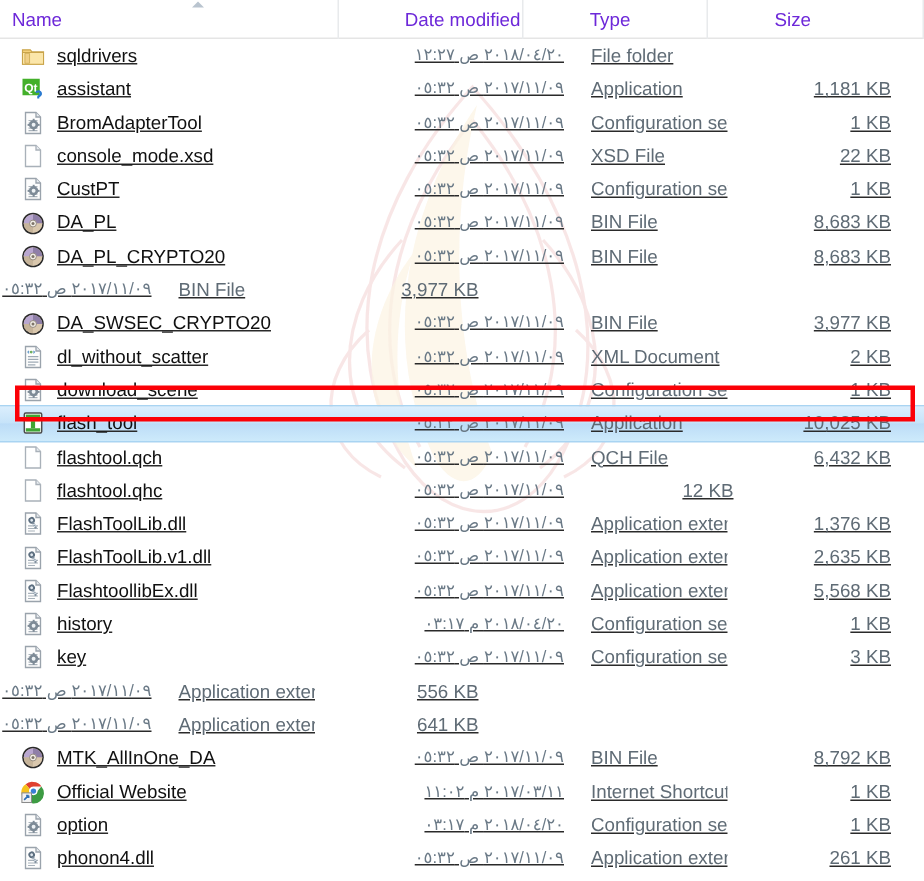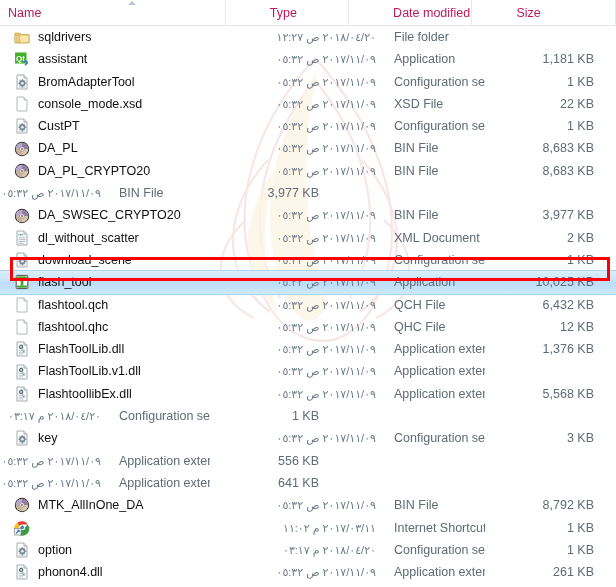--- a/index.html
+++ b/index.html
@@ -44,21 +44,21 @@
   .wm-text span.fill { color: #f7e3b9; }
 
   
   .header {
     position: relative;
     z-index: 3;
     height: 26px;
     background: #ffffff;
     border-bottom: 1px solid #e5e5e5;
     display: flex;
-    color: #be185d;
+    color: #6d28d9;
     font-size: 12.5px;
     gap: 36px;
   }
   .header .col {
     height: 26px;
     line-height: 26px;
     padding-left: 8px;
     border-right: 1px solid #e8eaec;
     position: relative;
     white-space: nowrap;
@@ -82,20 +82,21 @@
     position: relative;
     z-index: 2;
   }
   .row {
     display: flex;
     align-items: center;
     height: 22.3px;
     font-size: 12.5px;
     color: #2a2a2a;
     white-space: nowrap;
+    text-decoration: underline;
   }
   .row.selected {
     background: linear-gradient(to bottom, #dbeefd 0%, #c6e3f9 48%, #bcdcf7 50%, #cdeafb 100%);
     outline: 1px solid #a9d4f2;
     align-items: flex-end;
   }
   .cell {
     height: 22.3px;
     line-height: 22.3px;
     overflow: hidden;
@@ -164,25 +165,25 @@
       <path d="M126 128 C 88 178, 88 238, 128 272 C 112 232, 110 176, 126 128 Z"></path>
     </g>
   </svg>
 
 
   <div class="header">
     <div class="col col-name">
       <span>Name</span>
       <span class="sortmark"></span>
     </div>
+    <div class="col col-date">
+      <span>Date modified</span>
+    </div>
     <div class="col col-type">
       <span>Type</span>
-    </div>
-    <div class="col col-date">
-      <span>Date modified</span>
     </div>
     <div class="col col-size">
       <span>Size</span>
     </div>
   </div>
 
   <div class="list" id="file-list">
       <div class="row">
         <div class="cell c-name">
           <span>
@@ -429,21 +430,20 @@
         <div class="cell c-name">
           <span>
             <svg class="ic" viewBox="0 0 16 16">
         <path d="M3 1h7l3 3v11H3z" fill="#ffffff" stroke="#a9b1b9" stroke-width=".9"></path>
         <path d="M10 1v3h3" fill="#e9edf1" stroke="#a9b1b9" stroke-width=".9"></path>
       </svg>
           </span>
           <span class="label">flashtool.qhc</span>
         </div>
         <div class="cell c-date">٢٠١٧/١١/٠٩ ص ٠٥:٣٢</div>
-        <div class="cell c-type">QHC File</div>
         <div class="cell c-size">12 KB</div>
       </div>
       <div class="row">
         <div class="cell c-name">
           <span>
             <svg class="ic" viewBox="0 0 16 16">
         <path d="M3 1h7l3 3v11H3z" fill="#fdfdfd" stroke="#9aa3ac" stroke-width=".9"></path>
         <path d="M10 1v3h3" fill="#e7ebef" stroke="#9aa3ac" stroke-width=".9"></path>
         <g stroke="#a7b1ba" stroke-width=".75">
           <path d="M4.7 9.6h6.6M4.7 11.3h6.6M4.7 13h4.6"></path>
@@ -478,20 +478,21 @@
           <rect x="3.5" y="4.2" width="1.5" height="4.4" fill="#7f8e9c"></rect>
           <rect x="3.5" y="5.4" width="1.5" height=".7" fill="#dfe7ee"></rect>
           <rect x="3.5" y="6.7" width="1.5" height=".7" fill="#dfe7ee"></rect>
         </g>
       </svg>
           </span>
           <span class="label">FlashToolLib.v1.dll</span>
         </div>
         <div class="cell c-date">٢٠١٧/١١/٠٩ ص ٠٥:٣٢</div>
         <div class="cell c-type">Application extens...</div>
+        <div class="cell c-size">2,635 KB</div>
       </div>
       <div class="row">
         <div class="cell c-name">
           <span>
             <svg class="ic" viewBox="0 0 16 16">
         <path d="M3 1h7l3 3v11H3z" fill="#fdfdfd" stroke="#9aa3ac" stroke-width=".9"></path>
         <path d="M10 1v3h3" fill="#e7ebef" stroke="#9aa3ac" stroke-width=".9"></path>
         <g stroke="#a7b1ba" stroke-width=".75">
           <path d="M4.7 9.6h6.6M4.7 11.3h6.6M4.7 13h4.6"></path>
         </g>
@@ -502,25 +503,20 @@
           <rect x="3.5" y="5.4" width="1.5" height=".7" fill="#dfe7ee"></rect>
           <rect x="3.5" y="6.7" width="1.5" height=".7" fill="#dfe7ee"></rect>
         </g>
       </svg>
           </span>
           <span class="label">FlashtoollibEx.dll</span>
         </div>
         <div class="cell c-date">٢٠١٧/١١/٠٩ ص ٠٥:٣٢</div>
         <div class="cell c-type">Application extens...</div>
         <div class="cell c-size">5,568 KB</div>
-      </div>
-      <div class="row">
-        <div class="cell c-date">٢٠١٨/٠٤/٢٠ م ٠٣:١٧</div>
-        <div class="cell c-type">Configuration sett...</div>
-        <div class="cell c-size">1 KB</div>
       </div>
       <div class="row">
         <div class="cell c-name">
           <span>
             <svg class="ic" viewBox="0 0 16 16">
         <path d="M3 1h7l3 3v11H3z" fill="#fdfdfd" stroke="#9aa3ac" stroke-width=".9"></path>
         <path d="M10 1v3h3" fill="#e7ebef" stroke="#9aa3ac" stroke-width=".9"></path>
         <g stroke="#aab3bb" stroke-width=".75">
           <path d="M5 6.3h6M5 8h6M5 9.7h6M5 11.4h6M5 13.1h6"></path>
         </g>
@@ -529,73 +525,24 @@
           <circle cx="3" cy="3" r="1.3" fill="#eef2f5"></circle>
           <g fill="#7e8b97">
             <rect x="2.4" y="-1" width="1.3" height="1.8"></rect>
             <rect x="2.4" y="5.2" width="1.3" height="1.8"></rect>
             <rect x="-1" y="2.4" width="1.8" height="1.3"></rect>
             <rect x="5.2" y="2.4" width="1.8" height="1.3"></rect>
           </g>
         </g>
       </svg>
           </span>
-          <span class="label">key</span>
-        </div>
-        <div class="cell c-date">٢٠١٧/١١/٠٩ ص ٠٥:٣٢</div>
+          <span class="label">history</span>
+        </div>
+        <div class="cell c-date">٢٠١٨/٠٤/٢٠ م ٠٣:١٧</div>
         <div class="cell c-type">Configuration sett...</div>
-        <div class="cell c-size">3 KB</div>
-      </div>
-      <div class="row">
-        <div class="cell c-date">٢٠١٧/١١/٠٩ ص ٠٥:٣٢</div>
-        <div class="cell c-type">Application extens...</div>
-        <div class="cell c-size">556 KB</div>
-      </div>
-      <div class="row">
-        <div class="cell c-date">٢٠١٧/١١/٠٩ ص ٠٥:٣٢</div>
-        <div class="cell c-type">Application extens...</div>
-        <div class="cell c-size">641 KB</div>
-      </div>
-      <div class="row">
-        <div class="cell c-name">
-          <span>
-            <svg class="ic" viewBox="0 0 16 16">
-        <circle cx="8" cy="8" r="7.2" fill="#2a2a2a"></circle>
-        <circle cx="8" cy="8" r="6.2" fill="#cdb9a2"></circle>
-        <path d="M8 1.8a6.2 6.2 0 0 1 6.2 6.2H8z" fill="#8f7fa8"></path>
-        <path d="M1.8 8A6.2 6.2 0 0 1 8 1.8V8z" fill="#b9a7d0"></path>
-        <path d="M8 8h6.2A6.2 6.2 0 0 1 8 14.2z" fill="#d9c7ad"></path>
-        <path d="M1.8 8H8v6.2A6.2 6.2 0 0 1 1.8 8z" fill="#c6b49a"></path>
-        <circle cx="8" cy="8" r="2.3" fill="#f2eee7" stroke="#8d8377" stroke-width=".6"></circle>
-        <circle cx="8" cy="8" r="1.0" fill="#7d7468"></circle>
-      </svg>
-          </span>
-          <span class="label">MTK_AllInOne_DA</span>
-        </div>
-        <div class="cell c-date">٢٠١٧/١١/٠٩ ص ٠٥:٣٢</div>
-        <div class="cell c-type">BIN File</div>
-        <div class="cell c-size">8,792 KB</div>
-      </div>
-      <div class="row">
-        <div class="cell c-name">
-          <span>
-            <svg class="ic" viewBox="0 0 16 16">
-        <circle cx="8.3" cy="7.4" r="6.1" fill="#f7f7f7"></circle>
-        <path d="M8.3 1.3a6.1 6.1 0 0 1 5.3 3.1H8.3a3 3 0 0 0-2.6 1.5L3.1 2.9A6.1 6.1 0 0 1 8.3 1.3z" fill="#e04030"></path>
-        <path d="M3.1 2.9l2.6 3a3 3 0 0 0 .2 3.1l-2.6 4.4A6.1 6.1 0 0 1 3.1 2.9z" fill="#f5c21b"></path>
-        <path d="M13.6 4.4a6.1 6.1 0 0 1-10.3 9l2.6-4.4a3 3 0 0 0 5.1-1.6z" fill="#3d9b43"></path>
-        <circle cx="8.3" cy="7.4" r="2.7" fill="#ffffff"></circle>
-        <circle cx="8.3" cy="7.4" r="1.8" fill="#3a7fd5"></circle>
-        <rect x="0.6" y="8.6" width="6.4" height="6.4" fill="#f2f2f2" stroke="#8a8a8a" stroke-width=".7"></rect>
-        <path d="M2.1 13.3l3-3M5.1 10.3H3.4M5.1 10.3v1.7" stroke="#2f6fb5" stroke-width="1.1" fill="none"></path>
-      </svg>
-          </span>
-        </div>
-        <div class="cell c-date">٢٠١٧/٠٣/١١ م ١١:٠٢</div>
-        <div class="cell c-type">Internet Shortcut</div>
         <div class="cell c-size">1 KB</div>
       </div>
       <div class="row">
         <div class="cell c-name">
           <span>
             <svg class="ic" viewBox="0 0 16 16">
         <path d="M3 1h7l3 3v11H3z" fill="#fdfdfd" stroke="#9aa3ac" stroke-width=".9"></path>
         <path d="M10 1v3h3" fill="#e7ebef" stroke="#9aa3ac" stroke-width=".9"></path>
         <g stroke="#aab3bb" stroke-width=".75">
           <path d="M5 6.3h6M5 8h6M5 9.7h6M5 11.4h6M5 13.1h6"></path>
@@ -605,20 +552,97 @@
           <circle cx="3" cy="3" r="1.3" fill="#eef2f5"></circle>
           <g fill="#7e8b97">
             <rect x="2.4" y="-1" width="1.3" height="1.8"></rect>
             <rect x="2.4" y="5.2" width="1.3" height="1.8"></rect>
             <rect x="-1" y="2.4" width="1.8" height="1.3"></rect>
             <rect x="5.2" y="2.4" width="1.8" height="1.3"></rect>
           </g>
         </g>
       </svg>
           </span>
+          <span class="label">key</span>
+        </div>
+        <div class="cell c-date">٢٠١٧/١١/٠٩ ص ٠٥:٣٢</div>
+        <div class="cell c-type">Configuration sett...</div>
+        <div class="cell c-size">3 KB</div>
+      </div>
+      <div class="row">
+        <div class="cell c-date">٢٠١٧/١١/٠٩ ص ٠٥:٣٢</div>
+        <div class="cell c-type">Application extens...</div>
+        <div class="cell c-size">556 KB</div>
+      </div>
+      <div class="row">
+        <div class="cell c-date">٢٠١٧/١١/٠٩ ص ٠٥:٣٢</div>
+        <div class="cell c-type">Application extens...</div>
+        <div class="cell c-size">641 KB</div>
+      </div>
+      <div class="row">
+        <div class="cell c-name">
+          <span>
+            <svg class="ic" viewBox="0 0 16 16">
+        <circle cx="8" cy="8" r="7.2" fill="#2a2a2a"></circle>
+        <circle cx="8" cy="8" r="6.2" fill="#cdb9a2"></circle>
+        <path d="M8 1.8a6.2 6.2 0 0 1 6.2 6.2H8z" fill="#8f7fa8"></path>
+        <path d="M1.8 8A6.2 6.2 0 0 1 8 1.8V8z" fill="#b9a7d0"></path>
+        <path d="M8 8h6.2A6.2 6.2 0 0 1 8 14.2z" fill="#d9c7ad"></path>
+        <path d="M1.8 8H8v6.2A6.2 6.2 0 0 1 1.8 8z" fill="#c6b49a"></path>
+        <circle cx="8" cy="8" r="2.3" fill="#f2eee7" stroke="#8d8377" stroke-width=".6"></circle>
+        <circle cx="8" cy="8" r="1.0" fill="#7d7468"></circle>
+      </svg>
+          </span>
+          <span class="label">MTK_AllInOne_DA</span>
+        </div>
+        <div class="cell c-date">٢٠١٧/١١/٠٩ ص ٠٥:٣٢</div>
+        <div class="cell c-type">BIN File</div>
+        <div class="cell c-size">8,792 KB</div>
+      </div>
+      <div class="row">
+        <div class="cell c-name">
+          <span>
+            <svg class="ic" viewBox="0 0 16 16">
+        <circle cx="8.3" cy="7.4" r="6.1" fill="#f7f7f7"></circle>
+        <path d="M8.3 1.3a6.1 6.1 0 0 1 5.3 3.1H8.3a3 3 0 0 0-2.6 1.5L3.1 2.9A6.1 6.1 0 0 1 8.3 1.3z" fill="#e04030"></path>
+        <path d="M3.1 2.9l2.6 3a3 3 0 0 0 .2 3.1l-2.6 4.4A6.1 6.1 0 0 1 3.1 2.9z" fill="#f5c21b"></path>
+        <path d="M13.6 4.4a6.1 6.1 0 0 1-10.3 9l2.6-4.4a3 3 0 0 0 5.1-1.6z" fill="#3d9b43"></path>
+        <circle cx="8.3" cy="7.4" r="2.7" fill="#ffffff"></circle>
+        <circle cx="8.3" cy="7.4" r="1.8" fill="#3a7fd5"></circle>
+        <rect x="0.6" y="8.6" width="6.4" height="6.4" fill="#f2f2f2" stroke="#8a8a8a" stroke-width=".7"></rect>
+        <path d="M2.1 13.3l3-3M5.1 10.3H3.4M5.1 10.3v1.7" stroke="#2f6fb5" stroke-width="1.1" fill="none"></path>
+      </svg>
+          </span>
+          <span class="label">Official Website</span>
+        </div>
+        <div class="cell c-date">٢٠١٧/٠٣/١١ م ١١:٠٢</div>
+        <div class="cell c-type">Internet Shortcut</div>
+        <div class="cell c-size">1 KB</div>
+      </div>
+      <div class="row">
+        <div class="cell c-name">
+          <span>
+            <svg class="ic" viewBox="0 0 16 16">
+        <path d="M3 1h7l3 3v11H3z" fill="#fdfdfd" stroke="#9aa3ac" stroke-width=".9"></path>
+        <path d="M10 1v3h3" fill="#e7ebef" stroke="#9aa3ac" stroke-width=".9"></path>
+        <g stroke="#aab3bb" stroke-width=".75">
+          <path d="M5 6.3h6M5 8h6M5 9.7h6M5 11.4h6M5 13.1h6"></path>
+        </g>
+        <g transform="translate(5.4,6.2)">
+          <circle cx="3" cy="3" r="3.1" fill="#7e8b97"></circle>
+          <circle cx="3" cy="3" r="1.3" fill="#eef2f5"></circle>
+          <g fill="#7e8b97">
+            <rect x="2.4" y="-1" width="1.3" height="1.8"></rect>
+            <rect x="2.4" y="5.2" width="1.3" height="1.8"></rect>
+            <rect x="-1" y="2.4" width="1.8" height="1.3"></rect>
+            <rect x="5.2" y="2.4" width="1.8" height="1.3"></rect>
+          </g>
+        </g>
+      </svg>
+          </span>
           <span class="label">option</span>
         </div>
         <div class="cell c-date">٢٠١٨/٠٤/٢٠ م ٠٣:١٧</div>
         <div class="cell c-type">Configuration sett...</div>
         <div class="cell c-size">1 KB</div>
       </div>
       <div class="row">
         <div class="cell c-name">
           <span>
             <svg class="ic" viewBox="0 0 16 16">

